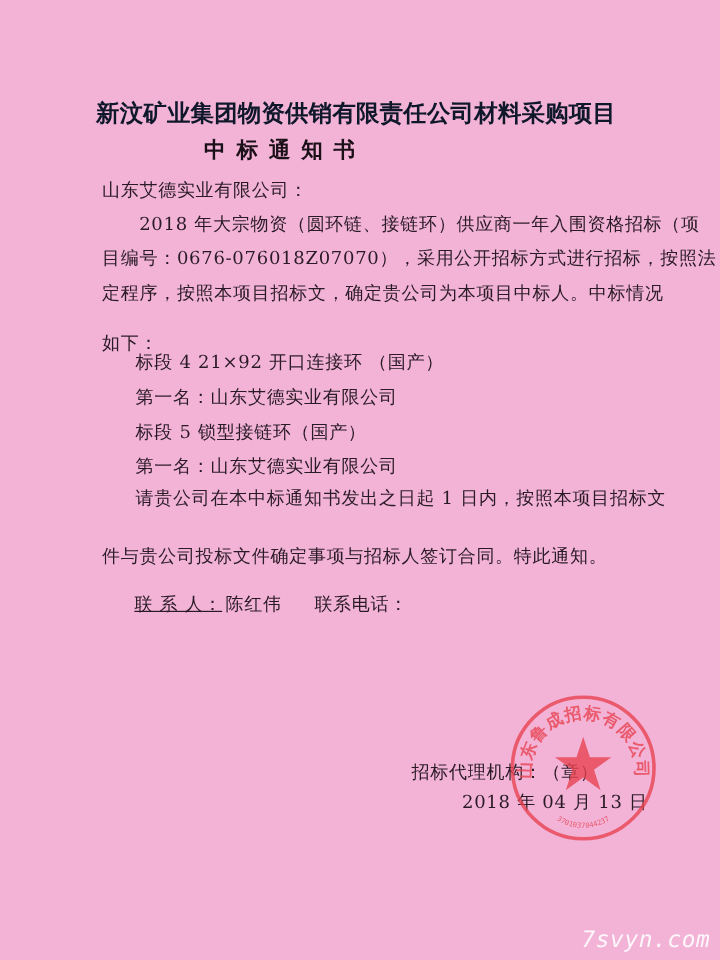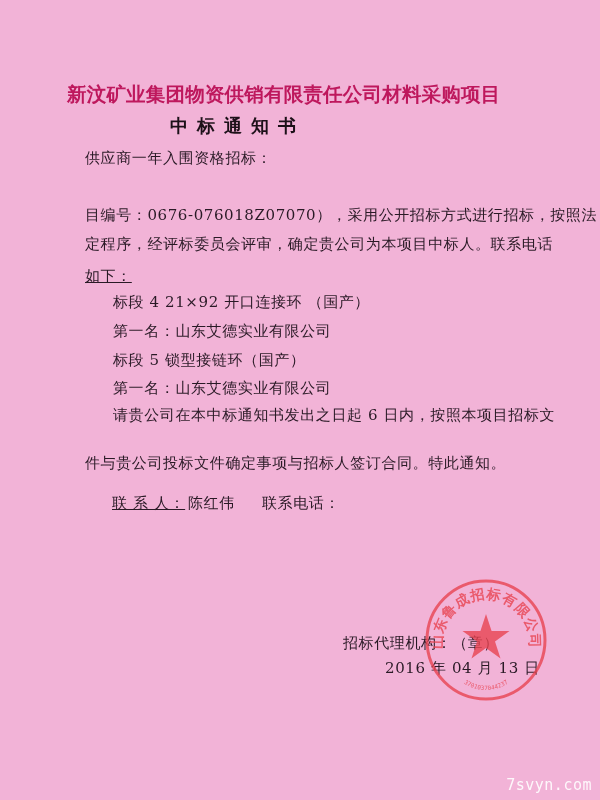--- a/index.html
+++ b/index.html
@@ -12,69 +12,70 @@
   }
   .page { position: absolute; inset: 0; }
   .line {
     position: absolute;
     white-space: nowrap;
     font-size: 15px;
     line-height: 20px;
     letter-spacing: 0.6px;
   }
   .title-main {
-    position: absolute; left: 67px; top: 83px; width: 444px;
+    position: absolute; left: 80px; top: 83px; width: 444px;
     font-family: "DejaVu Sans", "Liberation Sans", sans-serif;
     font-weight: bold; font-size: 19.5px; line-height: 24px;
-    letter-spacing: 0.2px; white-space: nowrap; color: #be185d;
+    letter-spacing: 0.2px; white-space: nowrap; color: #0f172a;
   }
   .title-sub {
     position: absolute; left: 0; width: 475px; top: 114px; text-align: center;
     font-family: "DejaVu Sans", "Liberation Sans", sans-serif;
     font-weight: bold; font-size: 18px; line-height: 24px;
     letter-spacing: 9px; color: #1c1018;
   }
   .stamp {
     position: absolute; left: 424px; top: 578px; width: 124px; height: 124px;
     opacity: 0.78;
   }
   .watermark {
     position: absolute; right: 8px; bottom: 6px;
     font-family: "DejaVu Sans Mono", "Liberation Mono", monospace;
-    font-size: 15px; color: #ffffff; opacity: 0.9; letter-spacing: 0.5px;
+    font-size: 19px; color: #ffffff; opacity: 0.9; letter-spacing: 0.5px; font-style: italic;
   }
 </style>
 </head>
 <body>
 
 <div class="page">
 
   <div class="title-main">新汶矿业集团物资供销有限责任公司材料采购项目</div>
   <div class="title-sub">中标通知书</div>
 
-  <div class="line" style="left:85px; top:148px;">供应商一年入围资格招标：</div>
+  <div class="line" style="left:85px; top:148px;">山东艾德实业有限公司：</div>
 
+  <div class="line" style="left:116px; top:177px;">2018 年大宗物资（圆环链、接链环）供应商一年入围资格招标（项</div>
   <div class="line" style="left:85px; top:205px;text-align:center;">目编号：0676-076018Z07070），采用公开招标方式进行招标，按照法</div>
-  <div class="line" style="left:85px; top:234px;">定程序，经评标委员会评审，确定贵公司为本项目中标人。联系电话</div>
-  <div class="line" style="left:85px; top:266px;text-decoration:underline;">如下：</div>
+  <div class="line" style="left:85px; top:234px;">定程序，按照本项目招标文，确定贵公司为本项目中标人。中标情况</div>
+  <div class="line" style="left:85px; top:276px;">如下：</div>
 
   <div class="line" style="left:113px; top:292px;">标段 4 21×92 开口连接环 （国产）</div>
   <div class="line" style="left:113px; top:321px;">第一名：山东艾德实业有限公司</div>
   <div class="line" style="left:113px; top:350px;">标段 5 锁型接链环（国产）</div>
   <div class="line" style="left:113px; top:378px;">第一名：山东艾德实业有限公司</div>
 
-  <div class="line" style="left:113px; top:405px;">请贵公司在本中标通知书发出之日起 6 日内，按照本项目招标文</div>
+  <div class="line" style="left:113px; top:405px;">请贵公司在本中标通知书发出之日起 1 日内，按照本项目招标文</div>
   <div class="line" style="left:85px; top:433px;margin-top:20px;">件与贵公司投标文件确定事项与招标人签订合同。特此通知。</div>
 
   <div class="line" style="left:112px; top:493px;text-decoration:underline;">联 系 人：</div>
   <div class="line" style="left:188px; top:493px;">陈红伟</div>
   <div class="line" style="left:262px; top:493px;">联系电话：</div>
 
   <div class="line" style="left:343px; top:633px;text-align:center;">招标代理机构：（章）</div>
-  <div class="line" style="left:385px; top:658px;">2016 年 04 月 13 日</div>
+  <div class="line" style="left:385px; top:658px;">2018 年 04 月 13 日</div>
 
   <svg class="stamp" viewBox="0 0 124 124">
     <defs>
       <path id="arcTop" d="M 20 78 A 44 44 0 1 1 104 78"></path>
       <path id="arcBot" d="M 30 96 A 40 40 0 0 0 94 96"></path>
     </defs>
     <circle cx="62" cy="62" r="59" fill="none" stroke="#e8424f" stroke-width="3"></circle>
     <polygon points="62,36 67.6,53 85.5,53 71,63.5 76.5,80.5 62,70 47.5,80.5 53,63.5 38.5,53 56.4,53" fill="#e8424f"></polygon>
     <text font-family="DejaVu Sans, sans-serif" font-size="14" font-weight="bold" fill="#e8424f" letter-spacing="1">
       <textPath href="#arcTop" startOffset="50%" text-anchor="middle">山东鲁成招标有限公司</textPath>

